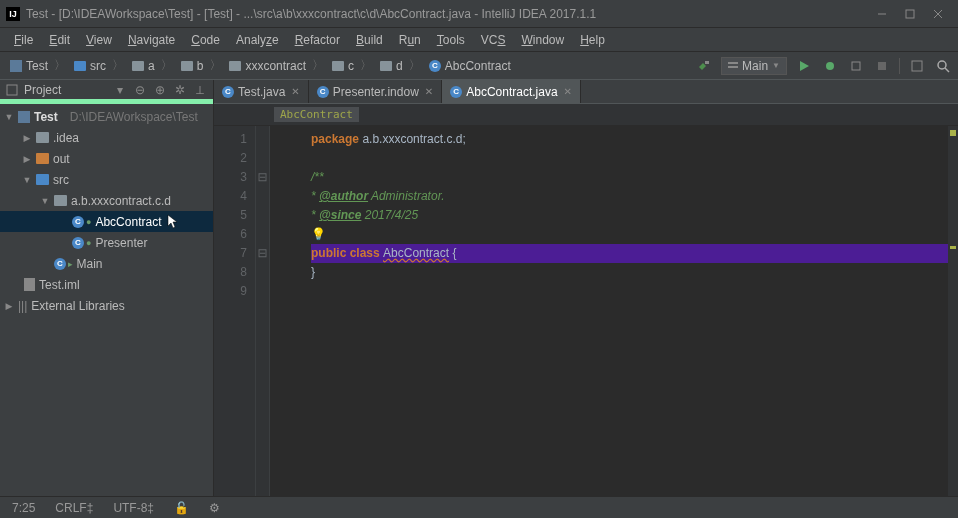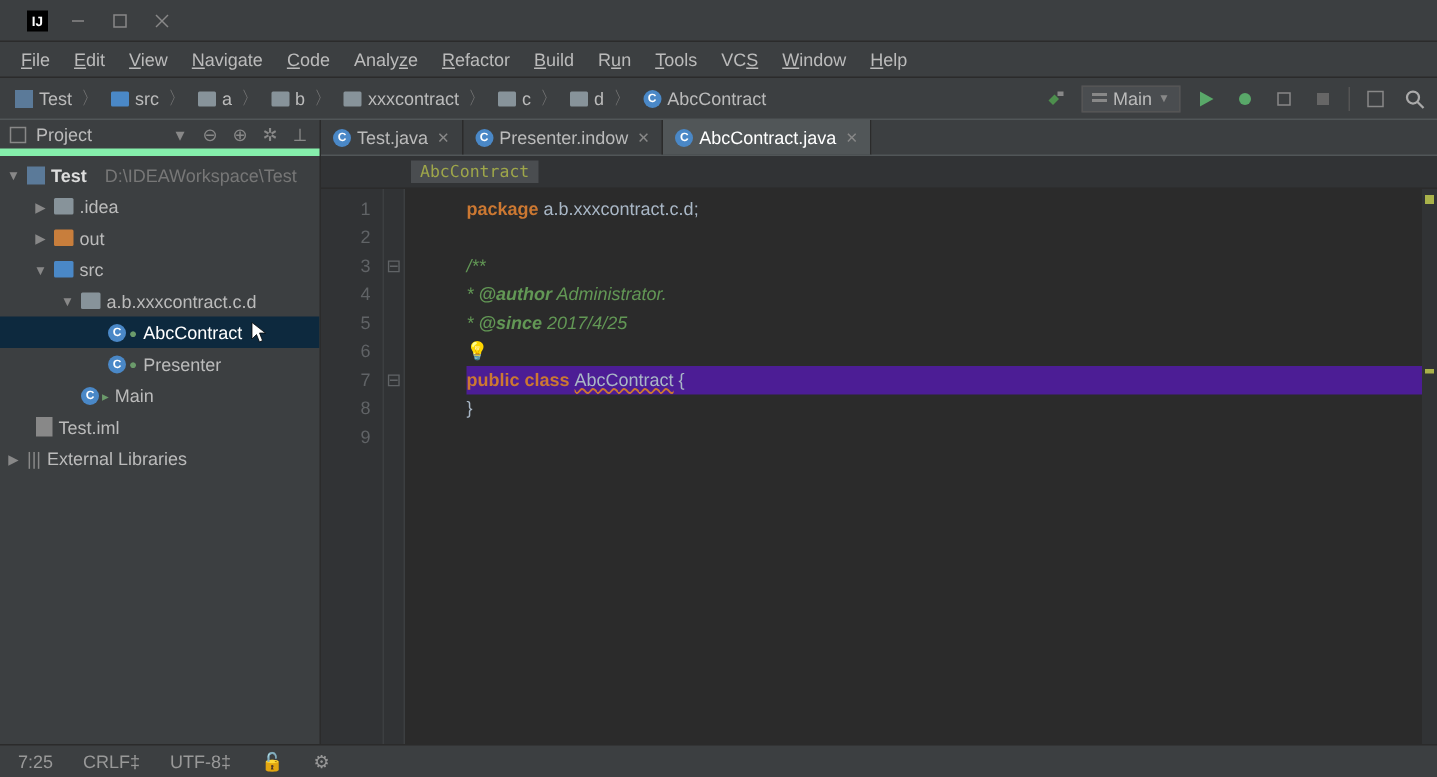--- a/index.html
+++ b/index.html
@@ -1,19 +1,19 @@
 <!DOCTYPE html>
 <html><head>
 <meta charset="utf-8">
 <style>
 * { margin: 0; padding: 0; box-sizing: border-box; font-family: "Segoe UI", Arial, sans-serif; font-size: 12px; }
 body { background: #3c3f41; color: #bbb; width: 958px; height: 518px; overflow: hidden; display: flex; flex-direction: column; }
 
 
-.titlebar { height: 28px; background: #3c3f41; display: flex; align-items: center; padding: 0 18px; color: #9a9a9a; border-bottom: 1px solid #2b2b2b; }
+.titlebar { height: 28px; background: #3c3f41; display: flex; align-items: center; padding: 0 6px; color: #9a9a9a; border-bottom: 1px solid #2b2b2b; }
 .titlebar .appicon { width: 14px; height: 14px; background: #000; margin-right: 6px; display: flex; align-items: center; justify-content: center; color: #fff; font-size: 9px; font-weight: bold; }
 .titlebar .title { flex: 1; }
 .winbtn { width: 28px; height: 28px; display: flex; align-items: center; justify-content: center; color: #888; }
 
 
 .menubar { height: 24px; background: #3c3f41; display: flex; align-items: center; padding: 0 6px; border-bottom: 1px solid #2b2b2b; }
 .menuitem { padding: 3px 8px; color: #bbb; }
 .mn { text-decoration: underline; }
 
 
@@ -54,39 +54,40 @@
 .breadcrumb-inner { height: 22px; background: #313335; border-bottom: 1px solid #2b2b2b; display: flex; align-items: center; padding-left: 60px; }
 .bc-tag { background: #4a4d50; padding: 1px 6px; color: #9ea64a; font-family: monospace; font-size: 11px; }
 
 .editor-body { flex: 1; display: flex; font-family: "Consolas", monospace; font-size: 12px; position: relative; }
 .gutter { width: 42px; background: #313335; color: #606366; text-align: right; padding: 4px 8px 0 0; line-height: 19px; border-right: 1px solid #3c3f41; }
 .fold-gutter { width: 14px; background: #313335; padding-top: 4px; line-height: 19px; color: #606366; border-right: 1px solid #3c3f41; text-align: center; font-size: 9px; }
 .code { flex: 1; padding: 4px 0 0 8px; line-height: 19px; color: #a9b7c6; position: relative; margin-left: 33px; }
 .code .kw { color: #cc7832; font-weight: bold; }
 .code .pkg { color: #a9b7c6; }
 .code .cmt { color: #629755; font-style: italic; }
-.code .tag { color: #629755; font-weight: bold; font-style: italic; }
+.code .tag { color: #629755; font-weight: bold; font-style: italic; text-decoration: underline; }
 .code .cls { color: #a9b7c6; text-decoration: underline #cc7832 wavy; }
 .bulb { color: #f0c040; }
 .caret-line { background: #4c1d95; }
 .err-stripe { position: absolute; right: 0; top: 0; width: 10px; height: 100%; background: #313335; }
 .err-mark { position: absolute; right: 2px; width: 6px; height: 6px; }
 
 
 .statusbar { height: 22px; background: #3c3f41; border-top: 1px solid #2b2b2b; display: flex; align-items: center; padding: 0 8px; color: #999; gap: 12px; }
 .statusbar .left { flex: 1; display: flex; align-items: center; gap: 6px; }
 .statusbar .cell { padding: 0 4px; }
 
 svg { display: block; }
 </style>
 </head>
 <body>
 
 <div class="titlebar">
   <div class="appicon">IJ</div>
+  <div class="title">Test - [D:\IDEAWorkspace\Test] - [Test] - ...\src\a\b\xxxcontract\c\d\AbcContract.java - IntelliJ IDEA 2017.1.1</div>
   <div class="winbtn">
     <svg width="10" height="10">
         <line x1="1" y1="5" x2="9" y2="5" stroke="#888" stroke-width="1"></line>
       </svg>
   </div>
   <div class="winbtn">
     <svg width="10" height="10">
         <rect x="1" y="1" width="8" height="8" stroke="#888" fill="none"></rect>
       </svg>
   </div>

